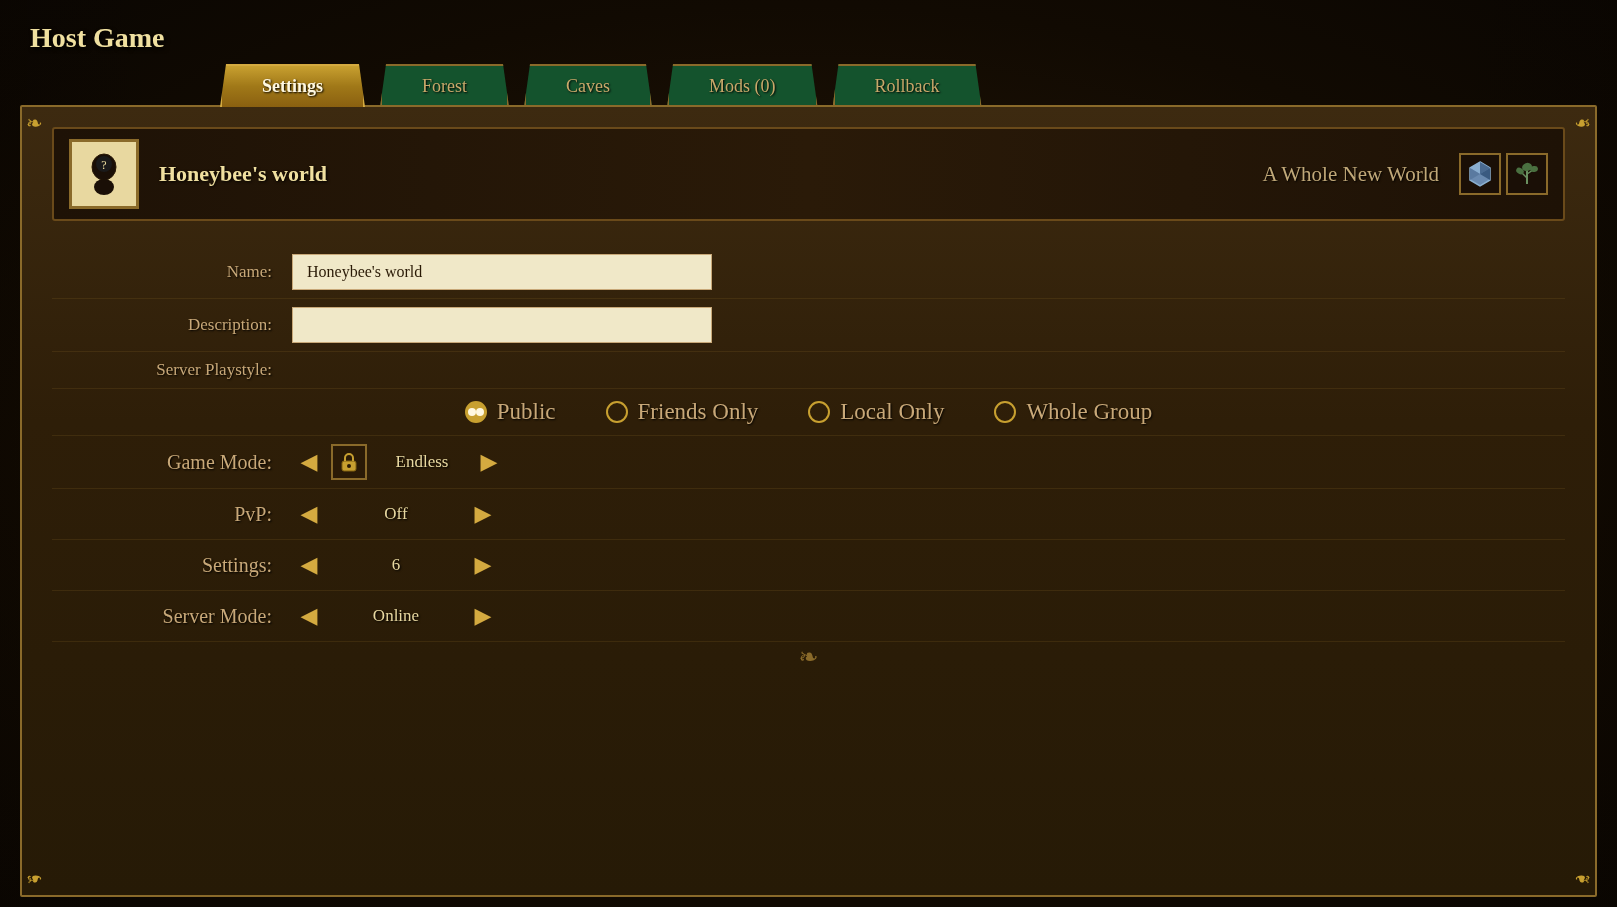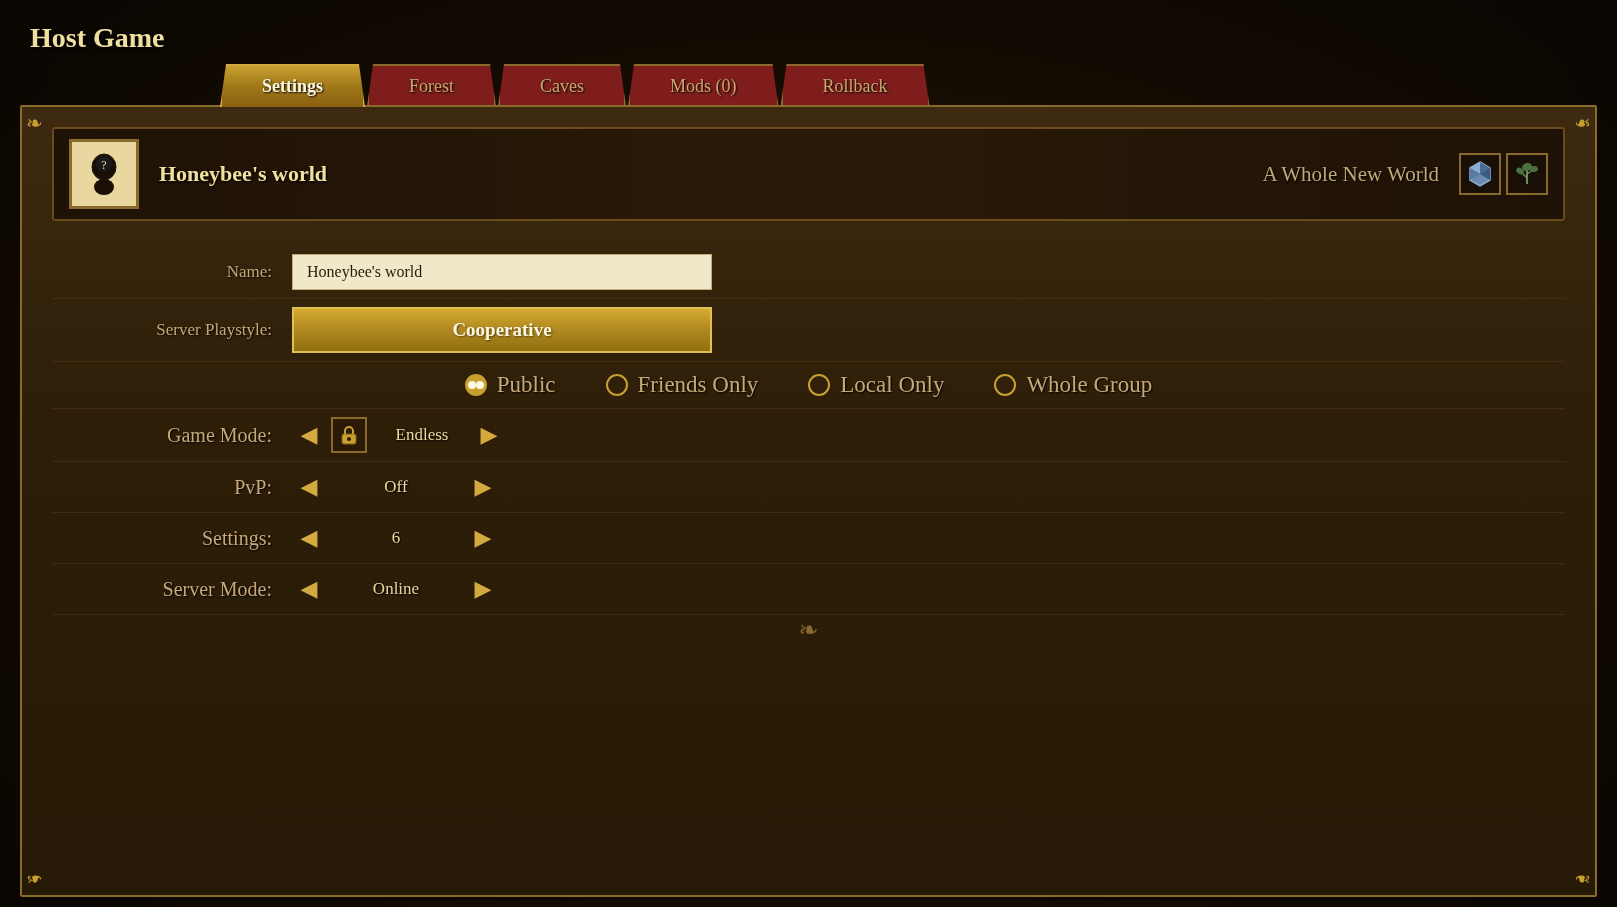--- a/index.html
+++ b/index.html
@@ -38,34 +38,34 @@
       font-size: 28px;
       font-weight: bold;
       padding: 12px 0 8px 10px;
       text-shadow: 2px 2px 4px #000;
     }
 
     
     .tab-bar {
       display: flex;
       align-items: flex-end;
-      gap: 2px;
+      gap: 15px;
       padding-left: 200px;
       position: relative;
     }
 
     .tab {
       padding: 10px 40px;
       cursor: pointer;
       font-size: 18px;
       border: 2px solid #8a6a2a;
       border-bottom: none;
       position: relative;
       top: 2px;
-      background: #7f1d1d;
+      background: #14532d;
       color: #c8a86a;
       text-shadow: 1px 1px 2px #000;
       clip-path: polygon(6px 0%, calc(100% - 6px) 0%, 100% 100%, 0% 100%);
     }
 
     .tab.active {
       background: linear-gradient(180deg, #c8a030 0%, #a07818 50%, #8a6010 100%);
       color: #fff8e0;
       font-weight: bold;
       z-index: 2;
@@ -410,24 +410,27 @@
       </div>
     </div>
 
     <div class="form-section">
 
       <div class="form-row">
         <div class="form-label">Name:</div>
         <input class="form-input" type="text" value="Honeybee's world" style="">
       </div>
 
+      <div class="form-row">
+        <div class="form-label">Description:</div>
+        <input class="form-input" type="text" value="" style="">
+      </div>
 
       <div class="form-row">
         <div class="form-label">Server Playstyle:</div>
-        <button class="playstyle-btn">Cooperative</button>
       </div>
 
       <div class="radio-row">
         <div class="radio-option">
           <div class="radio-circle selected">
             <div style="width:8px;height:8px;border-radius:50%;background:#fff8e0;"></div>
           </div>
           <span>Public</span>
         </div>
         <div class="radio-option">

